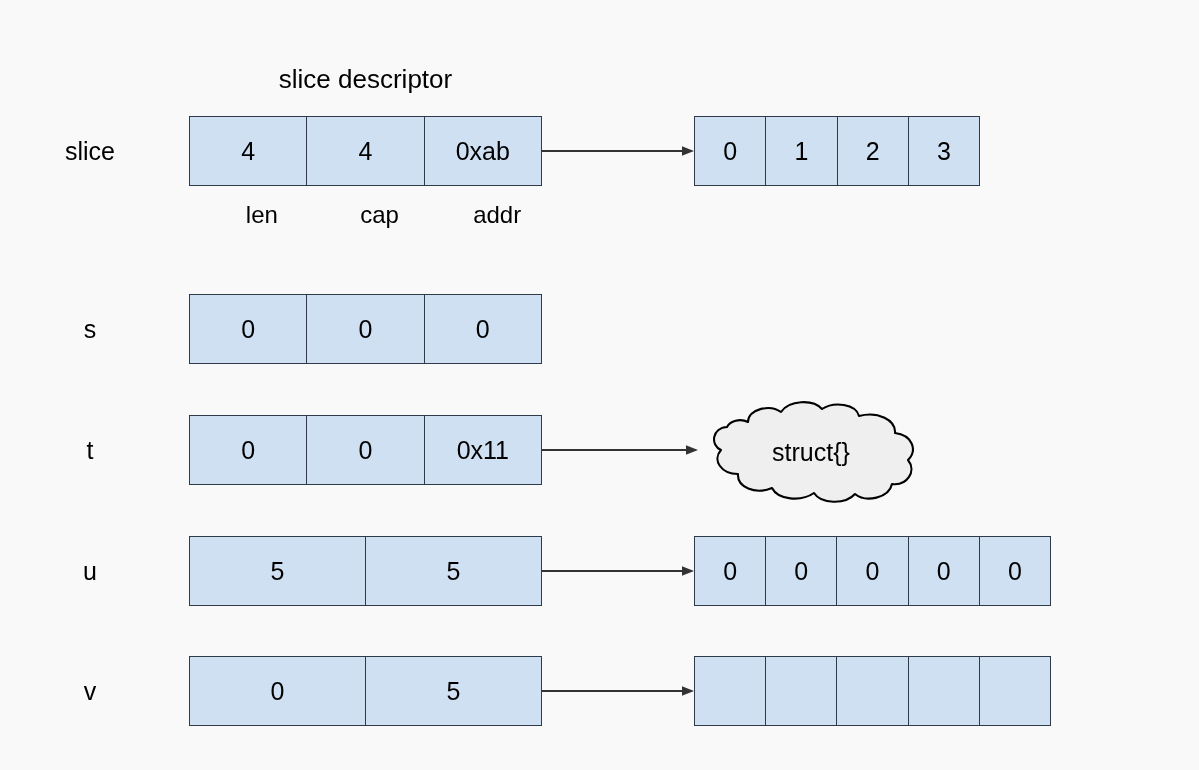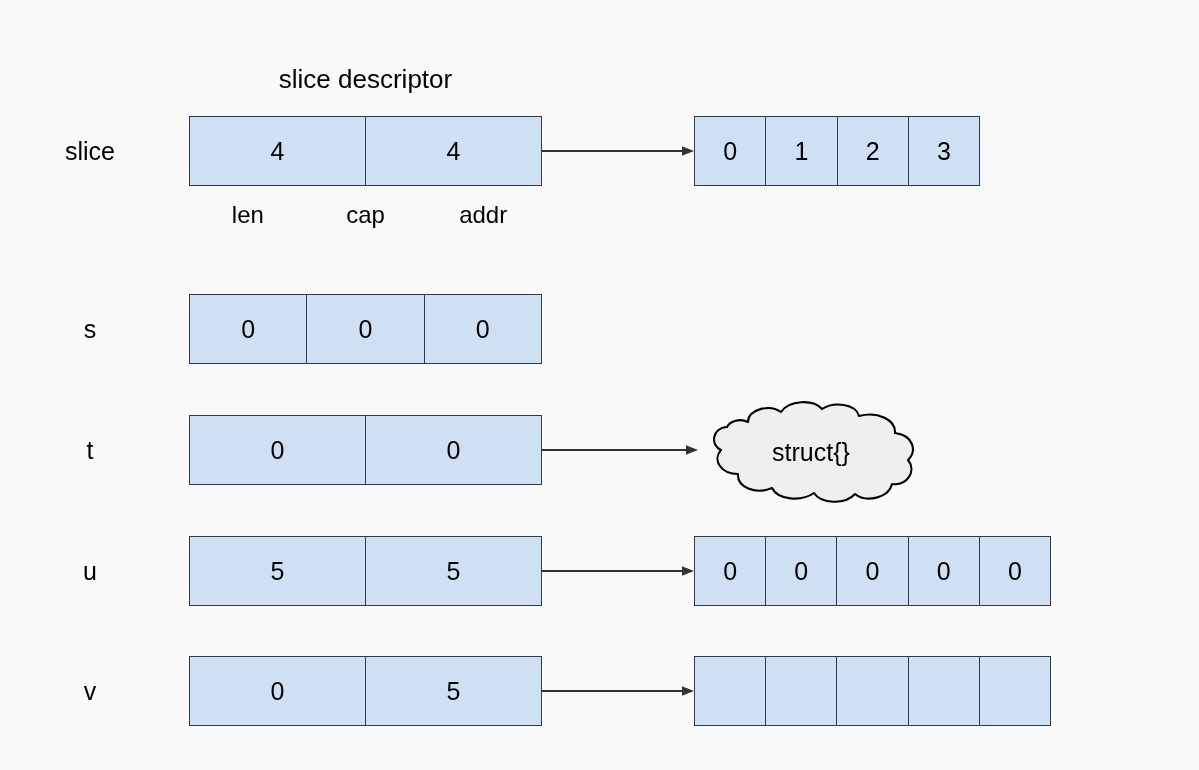--- a/index.html
+++ b/index.html
@@ -89,21 +89,21 @@
     width: 286px;
   }
   .array5 {
     left: 694px;
     width: 357px;
   }
 
   
   .field-captions {
     position: absolute;
-    left: 189px;
+    left: 203px;
     top: 200px;
     width: 353px;
     display: flex;
   }
   .field-caption {
     flex: 1 1 0;
     text-align: center;
     font-size: 24px;
     line-height: 30px;
     white-space: nowrap;
@@ -163,20 +163,21 @@
     <div class="field-caption">cap</div>
     <div class="field-caption">addr</div>
   </div>
 
   <div class="row" style="top:116px;">
     <div class="row-label">slice</div>
 
     <div class="boxgroup descriptor">
       <div class="cell">4</div>
       <div class="cell">4</div>
+      <div class="cell">0xab</div>
     </div>
 
     <div class="arrow" style="left:542px; width:152px;">
       <svg width="152" height="12" viewBox="0 0 152 12">
         <line x1="0" y1="6" x2="142" y2="6" stroke="#333333" stroke-width="2.2"></line>
         <path d="M152 6 L140 1.2 L140 10.8 Z" fill="#333333"></path>
       </svg>
     </div>
 
     <div class="boxgroup array4">
@@ -196,20 +197,21 @@
       <div class="cell">0</div>
     </div>
   </div>
 
   <div class="row" style="top:415px;">
     <div class="row-label">t</div>
 
     <div class="boxgroup descriptor">
       <div class="cell">0</div>
       <div class="cell">0</div>
+      <div class="cell">0x11</div>
     </div>
 
     <div class="arrow" style="left:542px; width:156px;">
       <svg width="156" height="12" viewBox="0 0 156 12">
         <line x1="0" y1="6" x2="146" y2="6" stroke="#333333" stroke-width="2.2"></line>
         <path d="M156 6 L144 1.2 L144 10.8 Z" fill="#333333"></path>
       </svg>
     </div>
 
     <div class="cloud">

